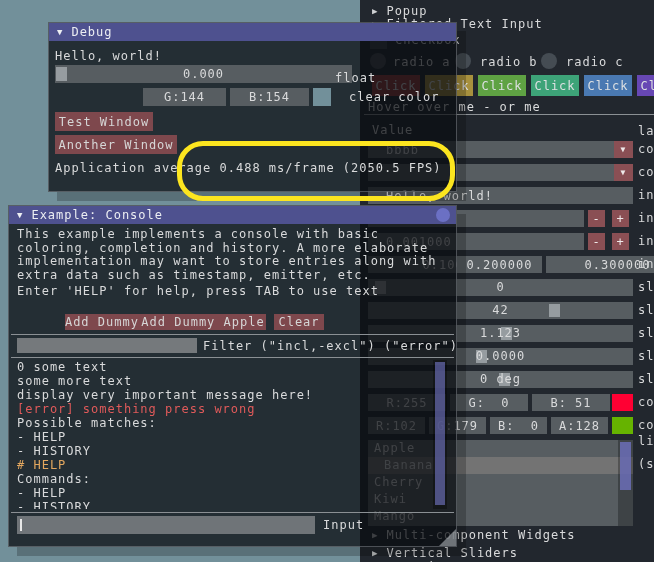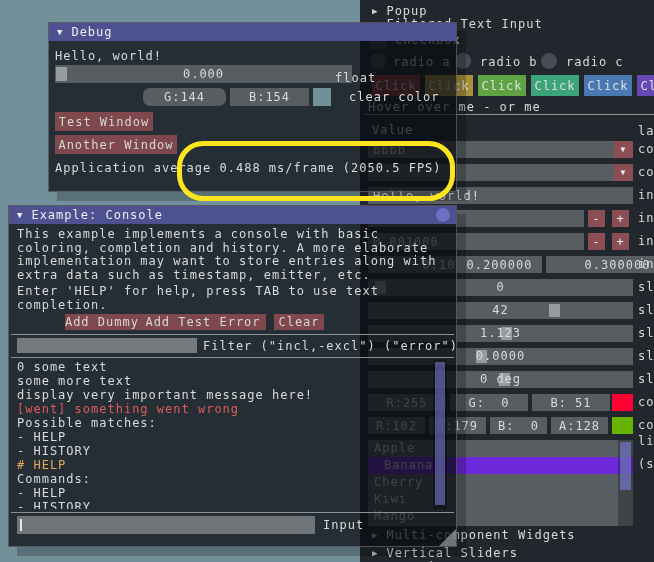--- a/index.html
+++ b/index.html
@@ -9,21 +9,21 @@
     font-family:"DejaVu Sans Mono",monospace;
     font-size:12px;letter-spacing:1px;color:#d9dadb;
   }
   .abs{position:absolute;}
   .txt{white-space:pre;}
   
   #demo-panel{left:360px;top:0;width:294px;height:562px;background:#22272e;}
   .node{position:absolute;left:12px;height:15px;display:flex;align-items:center;gap:8px;}
   .node .arr{font-size:9px;color:#cfd1d3;}
   .frame{position:absolute;height:17px;background:#575d61;display:flex;align-items:center;overflow:hidden;}
-  .frame .v{padding-left:5px;white-space:pre;}
+  .frame .v{padding-left:18px;white-space:pre;}
   .frame.center{justify-content:center;}
   .lbl{position:absolute;left:278px;height:17px;line-height:17px;white-space:pre;}
   .sqbtn{position:absolute;width:17px;height:17px;background:#8a4f54;color:#efe9e9;
          display:flex;align-items:center;justify-content:center;}
   .sqbtn.ar{font-size:8px;}
   .swatch{position:absolute;width:21px;height:17px;}
   .sep{position:absolute;height:1px;background:#8b9094;}
   .radio{position:absolute;width:16px;height:16px;border-radius:50%;background:#454c53;}
   .clickbtn{position:absolute;top:0;width:48px;height:21px;display:flex;align-items:center;
             justify-content:center;color:#dde0e2;}
@@ -179,21 +179,21 @@
     </div>
     <div class="frame center" style="left:191px;top:417px;width:57px;">
       <span class="txt">A:128</span>
     </div>
     <div class="swatch" style="left:252px;top:417px;background:#66b300;"></div>
     <div class="lbl" style="top:417px;">co</div>
 
     <div class="abs" style="left:8px;top:440px;width:265px;height:86px;background:#575d61;overflow:hidden;">
       <div id="listbox-items">
           <div class="lb-item txt">Apple</div>
-          <div class="lb-item txt" style="background: #6d28d9; padding-left: 16px;">Banana</div>
+          <div class="lb-item txt" style="background: #737373; padding-left: 16px;">Banana</div>
           <div class="lb-item txt">Cherry</div>
           <div class="lb-item txt">Kiwi</div>
           <div class="lb-item txt">Mango</div>
         </div>
       <div class="abs" style="right:0;top:0;width:15px;height:86px;background:rgba(0,0,0,0.28);">
         <div class="abs" style="left:2px;right:2px;top:2px;height:48px;background:rgba(110,113,190,0.8);"></div>
       </div>
     </div>
     <div class="lbl" style="top:433px;">li</div>
     <div class="lbl" style="top:456px;">(s</div>
@@ -219,21 +219,21 @@
     </div>
 
     <div class="abs txt" style="left:6px;top:26px;">Hello, world!</div>
 
     <div class="frame" style="left:6px;top:42px;width:297px;height:18px;">
       <div class="grab" style="left:1px;"></div>
       <div class="abs txt" style="left:0;width:100%;text-align:center;line-height:18px;">0.000</div>
     </div>
     <div class="abs txt" style="left:286px;top:48px;">float</div>
 
-    <div class="frame center" style="left:94px;top:65px;width:83px;height:18px;border-radius:7px;">
+    <div class="frame center" style="left:94px;top:65px;width:83px;height:18px;">
       <span class="txt">G:144</span>
     </div>
     <div class="frame center" style="left:181px;top:65px;width:79px;height:18px;">
       <span class="txt">B:154</span>
     </div>
     <div class="abs" style="left:264px;top:65px;width:18px;height:18px;background:#72909a;"></div>
     <div class="abs txt" style="left:286px;top:67px;margin-left:14px;">clear color</div>
 
     <div class="wbtn txt" style="left:6px;top:89px;width:98px;">Test Window</div>
     <div class="wbtn txt" style="left:6px;top:112px;width:122px;">Another Window</div>
@@ -249,40 +249,39 @@
     </div>
 
     <div id="console-desc" class="abs" style="left:8px;top:22px;width:432px;">
         <div style="height:13.5px;line-height:13.5px;" class="txt">This example implements a console with basic</div>
         <div style="height:13.5px;line-height:13.5px;" class="txt">coloring, completion and history. A more elaborate</div>
         <div style="height:13.5px;line-height:13.5px;" class="txt">implementation may want to store entries along with</div>
         <div style="height:13.5px;line-height:13.5px;" class="txt">extra data such as timestamp, emitter, etc.</div>
       </div>
     <div id="console-help" class="abs" style="left:8px;top:79px;width:432px;">
         <div style="height:13.5px;line-height:13.5px;" class="txt">Enter 'HELP' for help, press TAB to use text</div>
-        <div style="height:13.5px;line-height:13.5px;" class="txt">completion.</div>
       </div>
 
     <div class="wbtn txt" style="left:8px;top:108px;width:115px;height:16px;margin-left:48px;">Add Dummy Text</div>
-    <div class="wbtn txt" style="left:131px;top:108px;width:126px;height:16px;">Add Test Error</div>
+    <div class="wbtn txt" style="left:131px;top:108px;width:126px;height:16px;">Add Dummy Apple</div>
     <div class="wbtn txt" style="left:265px;top:108px;width:50px;height:16px;">Clear</div>
 
     <div class="sep" style="left:2px;top:128px;width:443px;"></div>
 
     <div class="abs" style="left:8px;top:132px;width:180px;height:15px;background:#75797c;"></div>
     <div class="abs txt" style="left:194px;top:133px;">Filter ("incl,-excl") ("error")</div>
 
     <div class="sep" style="left:2px;top:151px;width:443px;"></div>
 
     <div class="abs" style="left:8px;top:154px;width:432px;height:149px;overflow:hidden;">
       <div id="console-log-lines">
           <div class="logline txt">0 some text</div>
           <div class="logline txt">some more text</div>
           <div class="logline txt">display very important message here!</div>
-          <div class="logline txt" style="color: rgb(224, 90, 90);">[went] something went wrong</div>
+          <div class="logline txt" style="color: rgb(224, 90, 90);">[error] something press wrong</div>
           <div class="logline txt">Possible matches:</div>
           <div class="logline txt">- HELP</div>
           <div class="logline txt">- HISTORY</div>
           <div class="logline txt" style="color: rgb(226, 167, 95);"># HELP</div>
           <div class="logline txt">Commands:</div>
           <div class="logline txt">- HELP</div>
           <div class="logline txt">- HISTORY</div>
         </div>
     </div>
     <div class="abs" style="left:424px;top:154px;width:14px;height:149px;background:rgba(0,0,0,0.30);">

